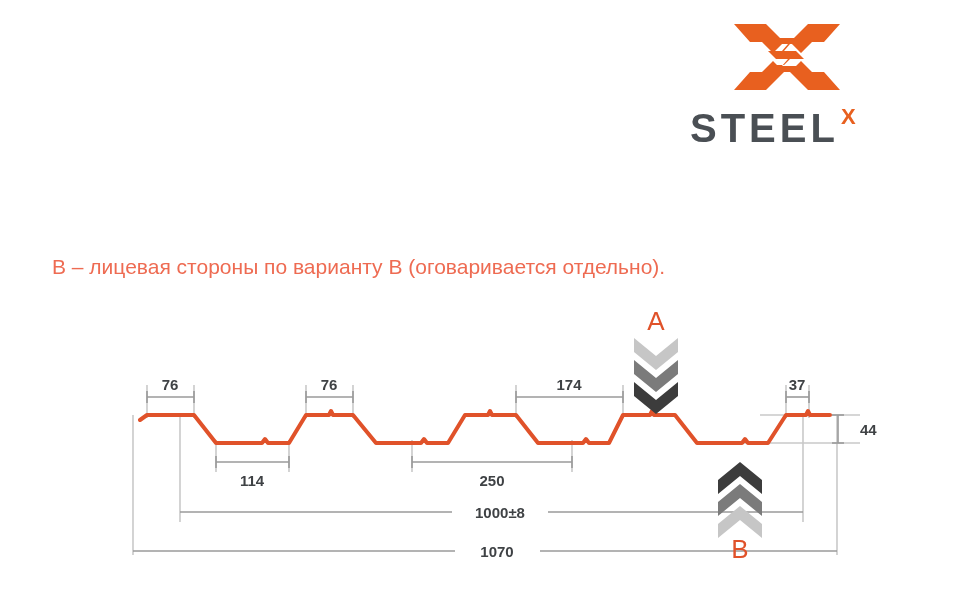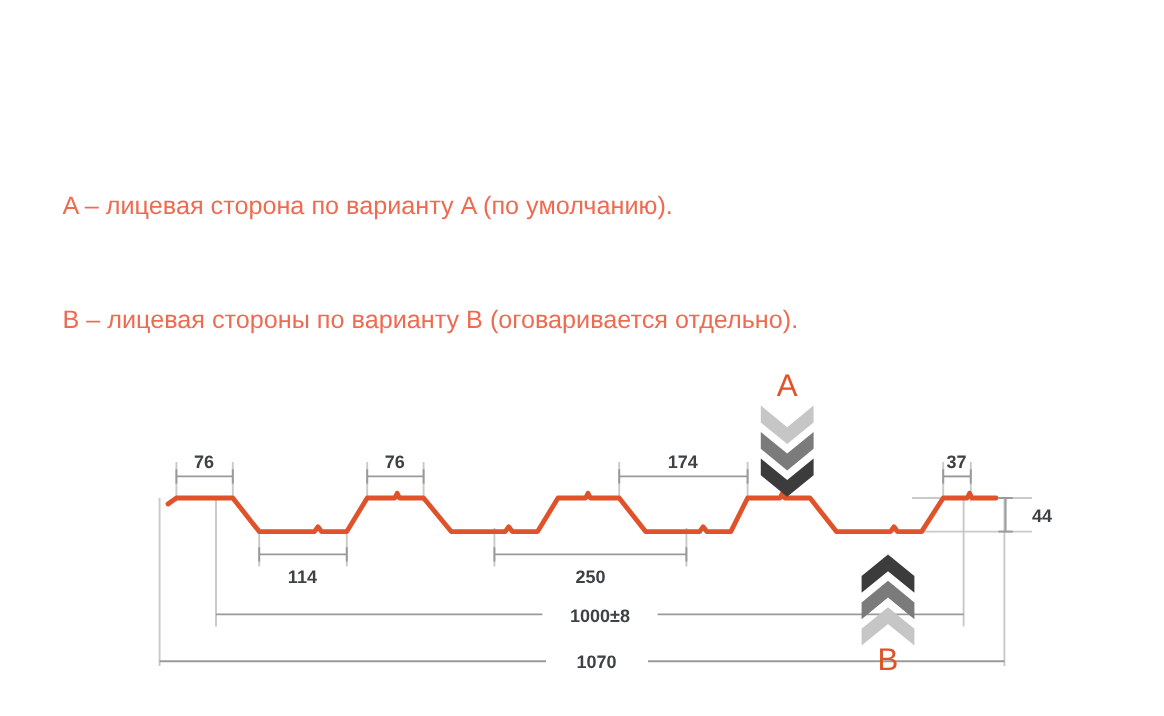--- a/index.html
+++ b/index.html
@@ -29,22 +29,45 @@
   .drawing{position:absolute;left:0;top:290px;width:970px;height:300px;}
   .drawing svg{display:block;}
 
   
 </style>
 </head>
 <body>
 
 <div class="page">
 
+  <div class="logo-block">
+    <div class="logo-mark">
+      <svg viewBox="0 0 110 78" width="110" height="78" aria-hidden="true">
+        <g fill="#E8601F">
 
-  <div class="caption caption-a">A – лицевая сторона по варианту A (по умолчанию).</div>
+          <path d="M2,6 L34,6 L52,24 L41,35 L30,24 L18,24 Z"></path>
+
+          <path d="M108,6 L76,6 L58,24 L69,35 L80,24 L92,24 Z"></path>
+
+          <path d="M2,72 L34,72 L52,54 L41,43 L30,54 L18,54 Z"></path>
+
+          <path d="M108,72 L76,72 L58,54 L69,43 L80,54 L92,54 Z"></path>
+
+          <path d="M42,20 L64,20 L70,26 L56,26 L50,33 L64,33 L72,41
+                   L56,41 L50,48 L72,48 L66,54 L44,54 L37,47
+                   L52,47 L58,41 L44,41 L36,33 L52,33 L58,26 L36,26 Z"></path>
+        </g>
+      </svg>
+    </div>
+    <div class="logo-word">
+      <span class="logo-steel">STEEL</span>
+      <span class="logo-x">X</span>
+    </div>
+  </div>
+
   <div class="caption caption-b">B – лицевая стороны по варианту B (оговаривается отдельно).</div>
 
   <div class="drawing">
     <svg width="970" height="300" viewBox="0 0 970 300" aria-hidden="true">
 
       <g stroke="#c9c9c9" stroke-width="1.6" fill="none">
 
         <line x1="133" y1="125" x2="133" y2="265"></line>
 
         <line x1="180" y1="125" x2="180" y2="232"></line>

